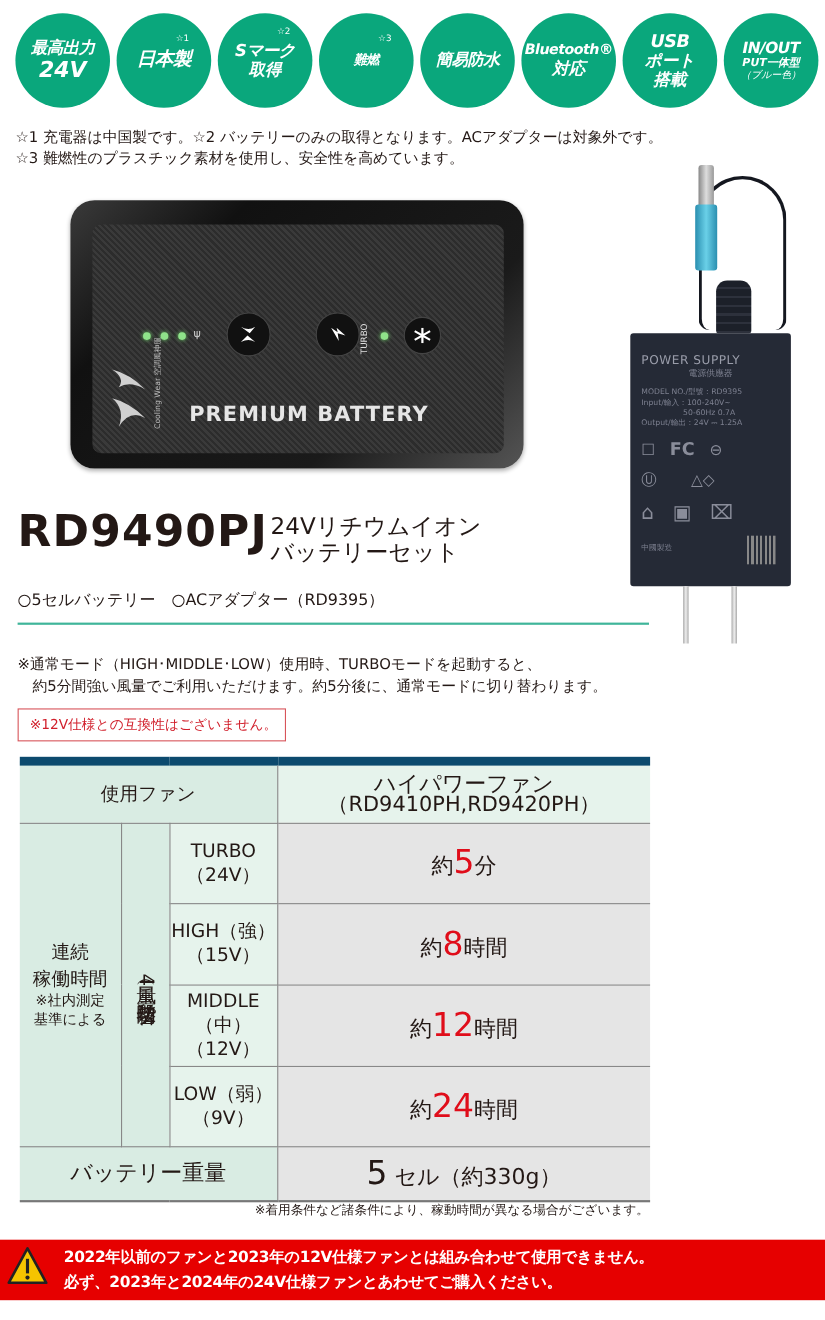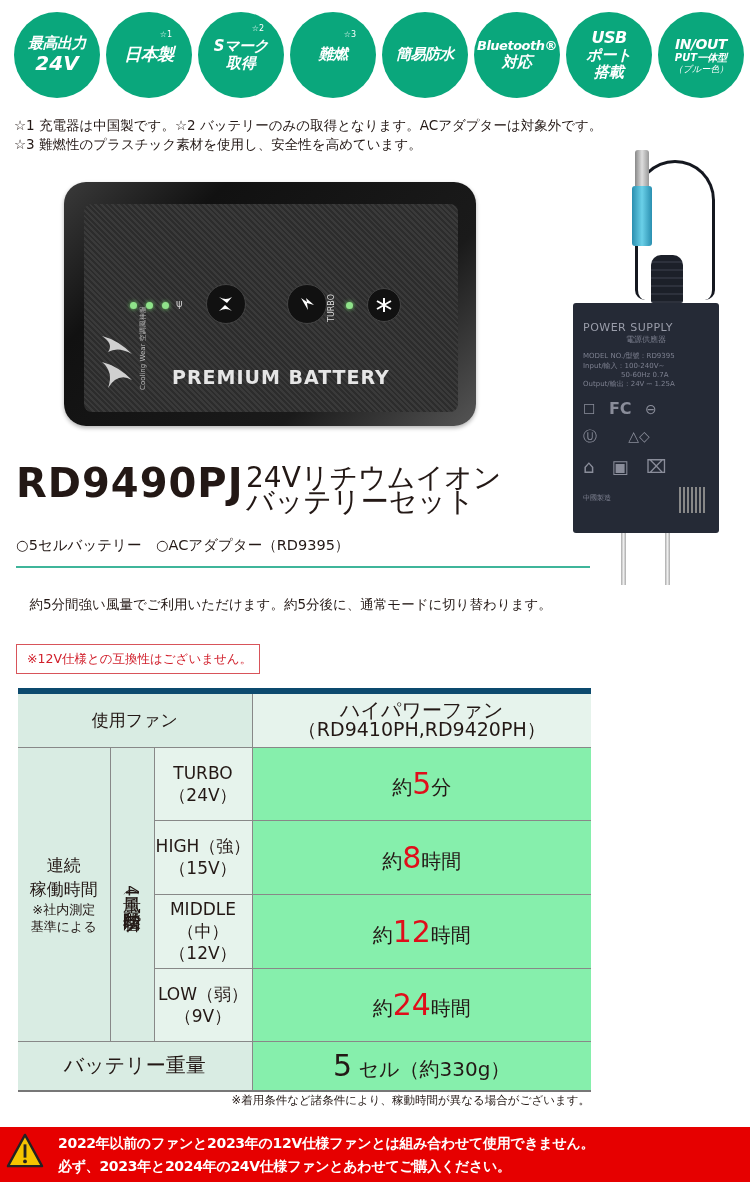--- a/index.html
+++ b/index.html
@@ -52,33 +52,33 @@
   .strain { position: absolute; left: 86px; top: 115px; width: 32px; height: 48px; background: repeating-linear-gradient(180deg,#1c2029 0 6px,#2d313c 6px 8px); border-radius: 10px 10px 2px 2px; }
   .adapter-body {
     position: absolute; left: 8px; top: 163px; width: 146px; height: 230px; background: #252a36;
     border-radius: 3px; color: #7d8090; font-size: 7px; text-align: left; padding: 18px 10px;
   }
   .adapter-body .ps { font-size: 11px; text-align: left; color: #9a9daa; letter-spacing: 0.5px; }
   .prong { position: absolute; top: 393px; width: 5px; height: 52px; background: linear-gradient(90deg,#aaa,#eee,#aaa); }
 
   
   .model { position: absolute; left: 16px; top: 460px; font-size: 40px; font-weight: bold; color: #231815; letter-spacing: 1px; font-family: "DejaVu Sans", sans-serif; }
-  .subtitle { position: absolute; left: 246px; top: 466px; font-size: 28px; line-height: 24px; color: #231815; }
+  .subtitle { position: absolute; left: 246px; top: 466px; font-size: 21px; line-height: 24px; color: #231815; }
   .contents { position: absolute; left: 16px; top: 536px; font-size: 14.5px; color: #231815; }
   .teal-line { position: absolute; left: 16px; top: 566px; width: 574px; height: 2px; background: #3fb59a; }
   .note2 { position: absolute; left: 16px; top: 594px; font-size: 13.5px; line-height: 20px; color: #231815; }
   .compat { position: absolute; left: 16px; top: 644px; width: 244px; height: 30px; border: 1.5px solid #d8545a; color: #d11f2b; font-size: 12.5px; display: flex; align-items: center; padding-left: 10px; }
 
   
   table.spec { position: absolute; left: 18px; top: 688px; width: 573px; border-collapse: collapse; font-size: 17px; color: #231815; }
   table.spec td { border: 1px solid #888; text-align: center; vertical-align: middle; }
-  table.spec tr.top td { border-top: 6px solid #0c4a6e; margin-top: 32px; }
+  table.spec tr.top td { border-top: 8px solid #0c4a6e; margin-top: 32px; }
   table.spec td.h { background: #d9ece3; }
   table.spec td.h2 { background: #e6f3ec; }
-  table.spec td.w { background: #86efac; }
+  table.spec td.w { background: #e5e5e5; }
   table.spec .red { color: #e00d1a; font-size: 30px; }
   .vtext { writing-mode: vertical-rl; font-size: 18px; letter-spacing: 1px; display: inline-block; }
   .small { font-size: 13px; line-height: 17px; }
   .footnote { position: absolute; right: 160px; top: 1093px; font-size: 11.5px; color: #231815; }
 
   
   .warn { position: absolute; left: 0; top: 1127px; width: 750px; height: 55px; background: #e60000; color: #fff; }
   .warn-icon { position: absolute; left: 6px; top: 6px; width: 38px; height: 36px; }
   .warn-text { position: absolute; left: 58px; top: 5px; font-size: 14px; line-height: 23px; font-weight: bold; letter-spacing: -0.3px; }
 </style>
@@ -94,21 +94,21 @@
     <span class="sup">☆1</span>
     <span class="l1" style="font-size:17px">日本製</span>
   </div>
   <div class="badge" style="left:184px">
     <span class="sup" style="top:12px">☆2</span>
     <span class="l1">Sマーク</span>
     <span class="l2">取得</span>
   </div>
   <div class="badge" style="left:276px">
     <span class="sup">☆3</span>
-    <span class="l1" style="font-size:15px">難燃</span>
+    <span class="l1" style="font-size:12px">難燃</span>
   </div>
   <div class="badge" style="left:368px">
     <span class="l1" style="font-size:15px">簡易防水</span>
   </div>
   <div class="badge" style="left:460px">
     <span class="l1" style="font-size:13px">Bluetooth®</span>
     <span class="l2">対応</span>
   </div>
   <div class="badge" style="left:552px">
     <span class="l1" style="font-size:16px">USB</span>
@@ -183,20 +183,21 @@
 
 <div class="model">RD9490PJ</div>
 <div class="subtitle">
   <div>24Vリチウムイオン</div>
   <div>バッテリーセット</div>
 </div>
 <div class="contents">○5セルバッテリー　○ACアダプター（RD9395）</div>
 <div class="teal-line"></div>
 
 <div class="note2">
+  <div>※通常モード（HIGH･MIDDLE･LOW）使用時、TURBOモードを起動すると、</div>
   <div>　約5分間強い風量でご利用いただけます。約5分後に、通常モードに切り替わります。</div>
 </div>
 <div class="compat">※12V仕様との互換性はございません。</div>
 
 <table class="spec">
   <tbody>
       <tr class="top" style="height:56px">
     <td class="h" colspan="3" style="width:234px;border-left:none">
       <span>使用ファン</span>
     </td>

